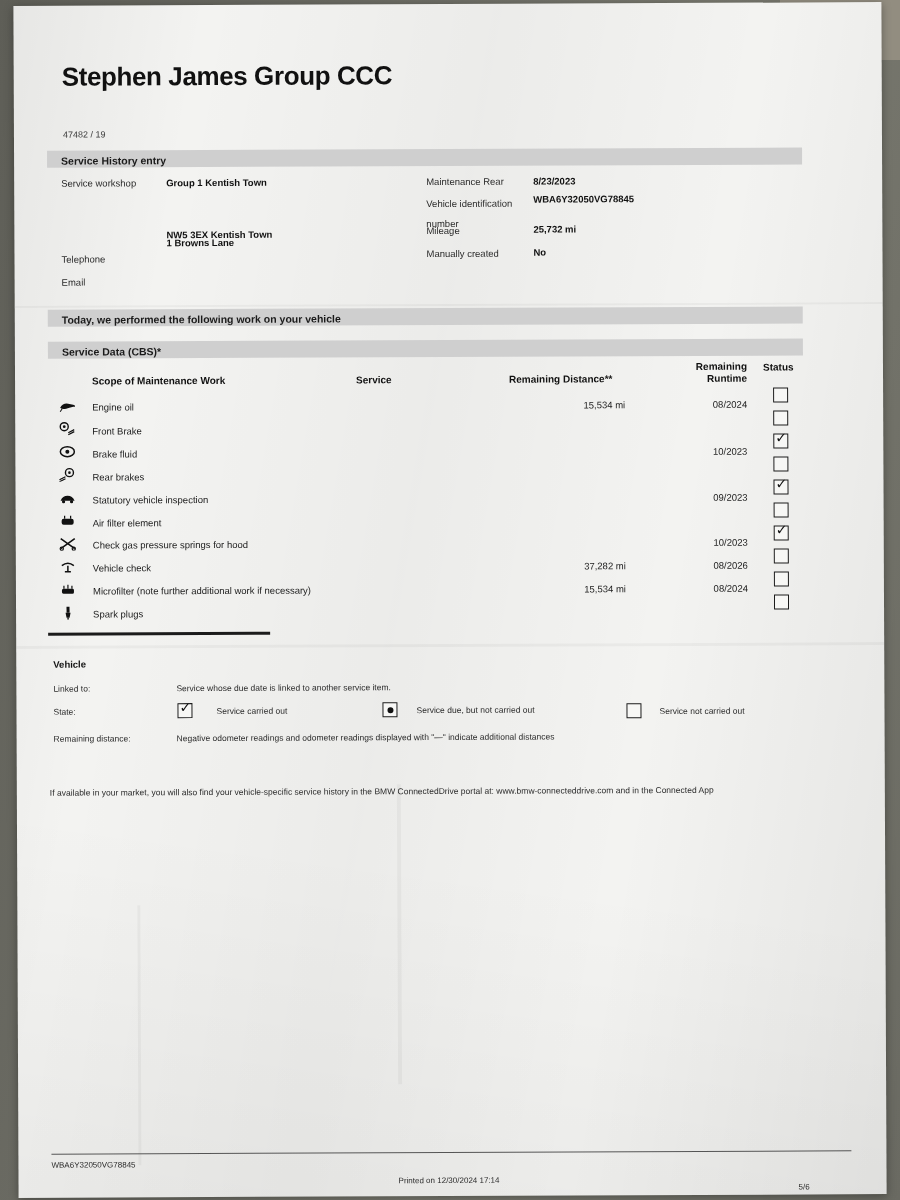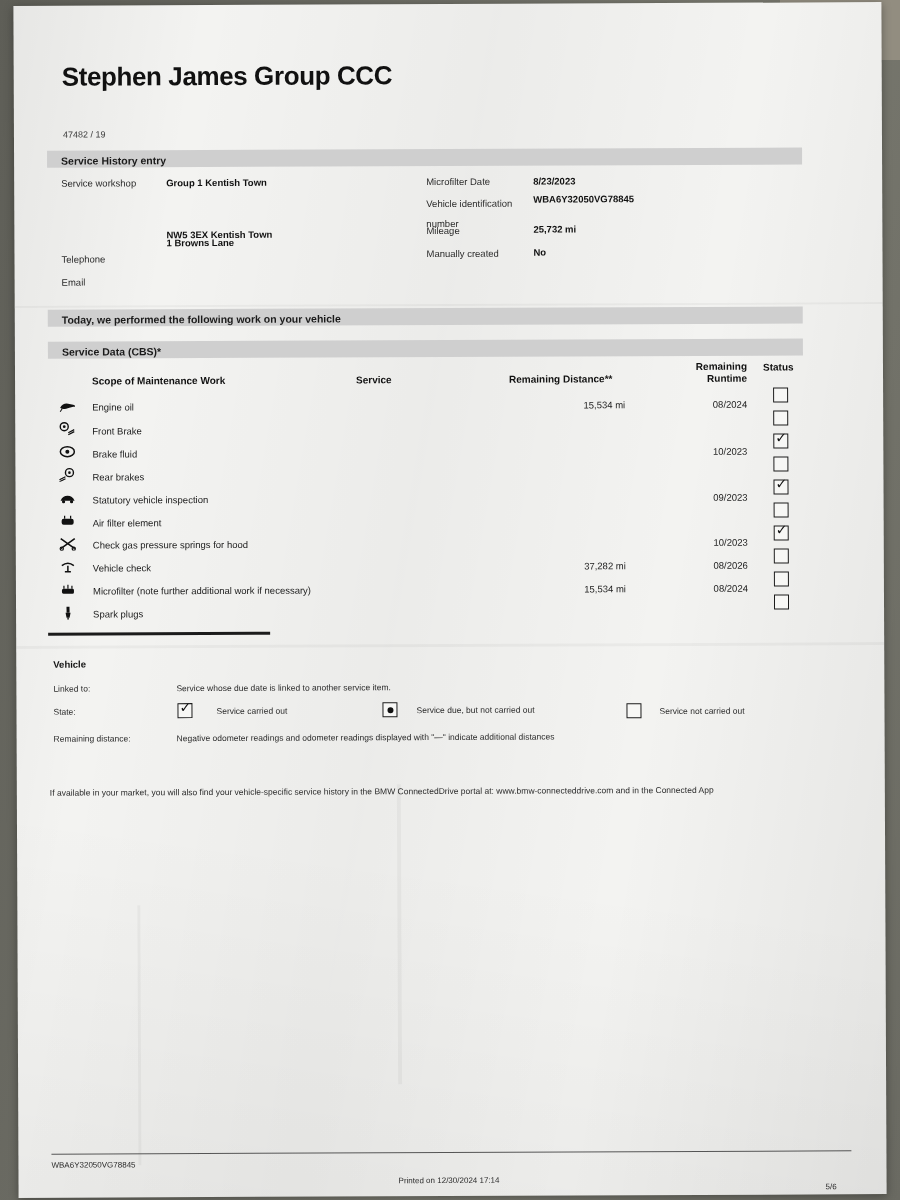--- a/index.html
+++ b/index.html
@@ -226,21 +226,21 @@
     <div class="bar" style="top:145px;"></div>
     <div class="bar-label" style="left:47px;top:149px;">Service History entry</div>
 
     <div class="kv-label" style="left:47px;top:172px;">Service workshop</div>
     <div class="kv-value" style="left:152px;top:172px;">Group 1 Kentish Town</div>
     <div class="kv-value" style="left:152px;top:196px;margin-top:36px;">1 Browns Lane</div>
     <div class="kv-value" style="left:152px;top:224px;">NW5 3EX Kentish Town</div>
     <div class="kv-label" style="left:47px;top:248px;">Telephone</div>
     <div class="kv-label" style="left:47px;top:271px;">Email</div>
 
-    <div class="kv-label" style="left:412px;top:172px;">Microfilter Date</div>
+    <div class="kv-label" style="left:412px;top:172px;">Maintenance Rear</div>
     <div class="kv-value" style="left:519px;top:172px;">8/23/2023</div>
 
     <div class="kv-label" style="left:412px;top:190px;width:100px;line-height:20px;">Vehicle identification number</div>
     <div class="kv-value" style="left:519px;top:190px;">WBA6Y32050VG78845</div>
 
     <div class="kv-label" style="left:412px;top:221px;">Mileage</div>
     <div class="kv-value" style="left:519px;top:220px;">25,732 mi</div>
 
     <div class="kv-label" style="left:412px;top:244px;">Manually created</div>
     <div class="kv-value" style="left:519px;top:243px;">No</div>
@@ -402,16 +402,16 @@
     <div class="legend-text" style="left:643px;top:703px;">Service not carried out</div>
 
     <div class="legend-label" style="left:37px;top:728px;">Remaining distance:</div>
     <div class="legend-text" style="left:160px;top:728px;">Negative odometer readings and odometer readings displayed with "—" indicate additional distances</div>
 
     <div class="footnote" style="left:33px;top:782px;">If available in your market, you will also find your vehicle-specific service history in the BMW ConnectedDrive portal at: www.bmw-connecteddrive.com and in the Connected App</div>
 
     <div class="footer-rule"></div>
     <div class="footer-text" style="left:33px;top:1155px;">WBA6Y32050VG78845</div>
     <div class="footer-text" style="left:380px;top:1172px;">Printed on  12/30/2024 17:14</div>
-    <div class="footer-text" style="left:780px;top:1180px;margin-left:27px;">5/6</div>
+    <div class="footer-text" style="left:780px;top:1180px;">5/6</div>
 
   </div>
 </div>
 
 </body></html>

